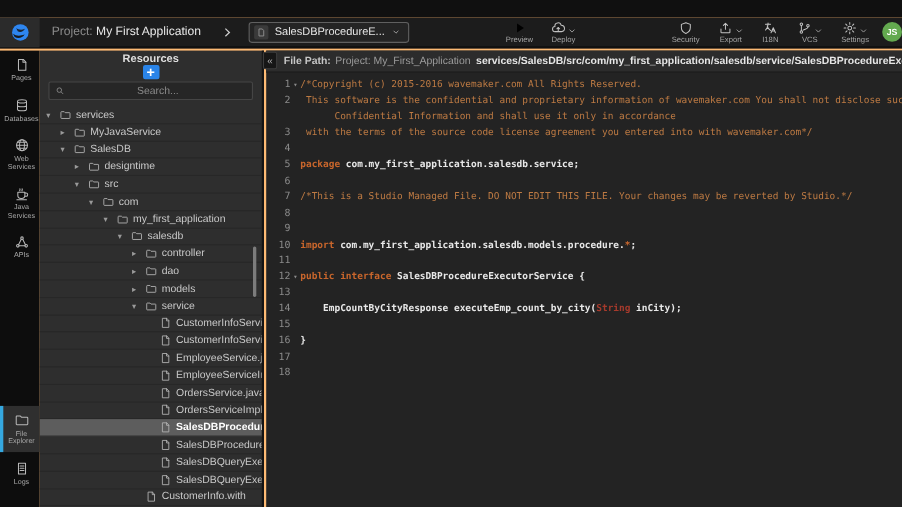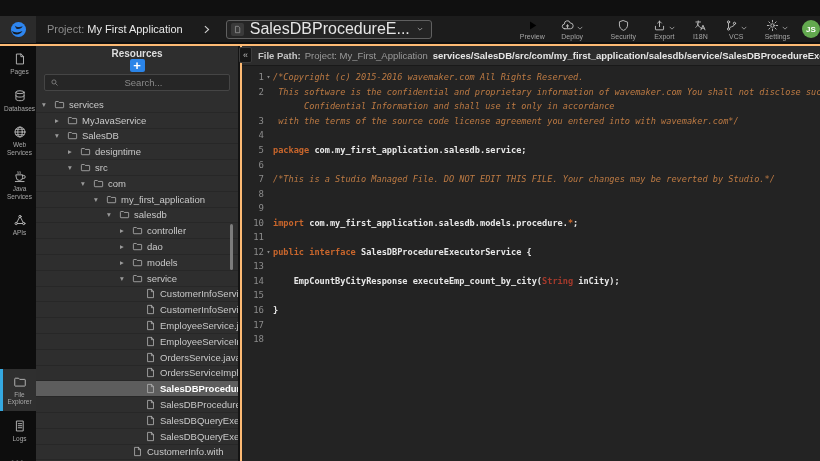--- a/index.html
+++ b/index.html
@@ -14,21 +14,21 @@
   .logo-box svg { width:19px; height:19px; }
   .project { margin-left:11px; font-size:11px; white-space:nowrap; }
   .project .plabel { color:#8b8b8b; }
   .project .pname { color:#e8e8e8; }
   .crumb-chev { margin:0 14px 0 18px; color:#cfcfcf; display:flex; }
   .crumb-chev svg { width:11px; height:11px; stroke:#cfcfcf; fill:none; stroke-width:2.4; }
   .tab-select { height:19px; background:#242424; border:1px solid #606060; border-radius:3px;
                 display:flex; align-items:center; padding:0 7px 0 4px; gap:6px; }
   .tab-doc { width:13px; height:13px; background:#3a3a3a; border-radius:2px; display:flex; align-items:center; justify-content:center; }
   .tab-doc svg { width:9px; height:9px; stroke:#9a9a9a; fill:none; stroke-width:2; }
-  .tab-label { font-size:16px; color:#e6e6e6; }
+  .tab-label { font-size:10px; color:#e6e6e6; }
   .caret svg { width:8px; height:8px; stroke:#9f9f9f; fill:none; stroke-width:2.6; display:block; }
 
   .tb-item { display:flex; flex-direction:column; align-items:center; gap:1px; cursor:default; }
   .tb-item .iconrow { display:flex; align-items:flex-end; gap:2px; height:13px; }
   .tb-item .iconrow svg.main { width:13px; height:13px; stroke:#c2c2c2; fill:none; stroke-width:1.7; }
   .tb-item .tb-label { font-size:7px; color:#a5a5a5; white-space:nowrap; }
   #topbar-actions { display:flex; gap:16px; margin-left:88px; }
   #topbar-tools { display:flex; gap:17px; margin-left:auto; margin-right:10px; align-items:center; }
   .avatar { width:18px; height:18px; border-radius:50%; display:flex; align-items:center; justify-content:center;
             font-size:8px; font-weight:bold; color:#fff; margin-left:2px; }
@@ -75,21 +75,21 @@
               padding:0 8px 0 16px; font-size:9.5px; white-space:nowrap; overflow:hidden; }
   .fp-label { font-weight:bold; color:#c6c6c6; margin-right:4px; }
   .fp-project { color:#9b9b9b; margin-right:5px; }
   .fp-path { color:#e6e6e6; font-weight:600; }
 
   .code { padding-top:4px; font-family:"DejaVu Sans Mono", monospace; font-size:8.6px; }
   .crow { height:14.55px; display:flex; align-items:center; }
   .gut { width:22px; flex:none; text-align:right; color:#8b8b8b; font-size:9px; }
   .foldcol { width:9px; flex:none; color:#8b8b8b; font-size:6.5px; text-align:center; }
   .codeln { white-space:pre; overflow:hidden; }
-  .tk-cmt { color:#bd7a43; font-style:italic; }
+  .tk-cmt { color:#bd7a43; }
   .tk-kw  { color:#c9662c; font-weight:bold; }
   .tk-typ { color:#a63a2c; font-weight:bold; }
   .tk-pln { color:#e8e8e8; font-weight:600; }
   .hscroll { position:absolute; left:4px; right:2px; bottom:1px; height:3px; background:#d9d9d9; border-radius:2px; }
 </style>
 </head>
 <body>
 
 <div id="app">
 

